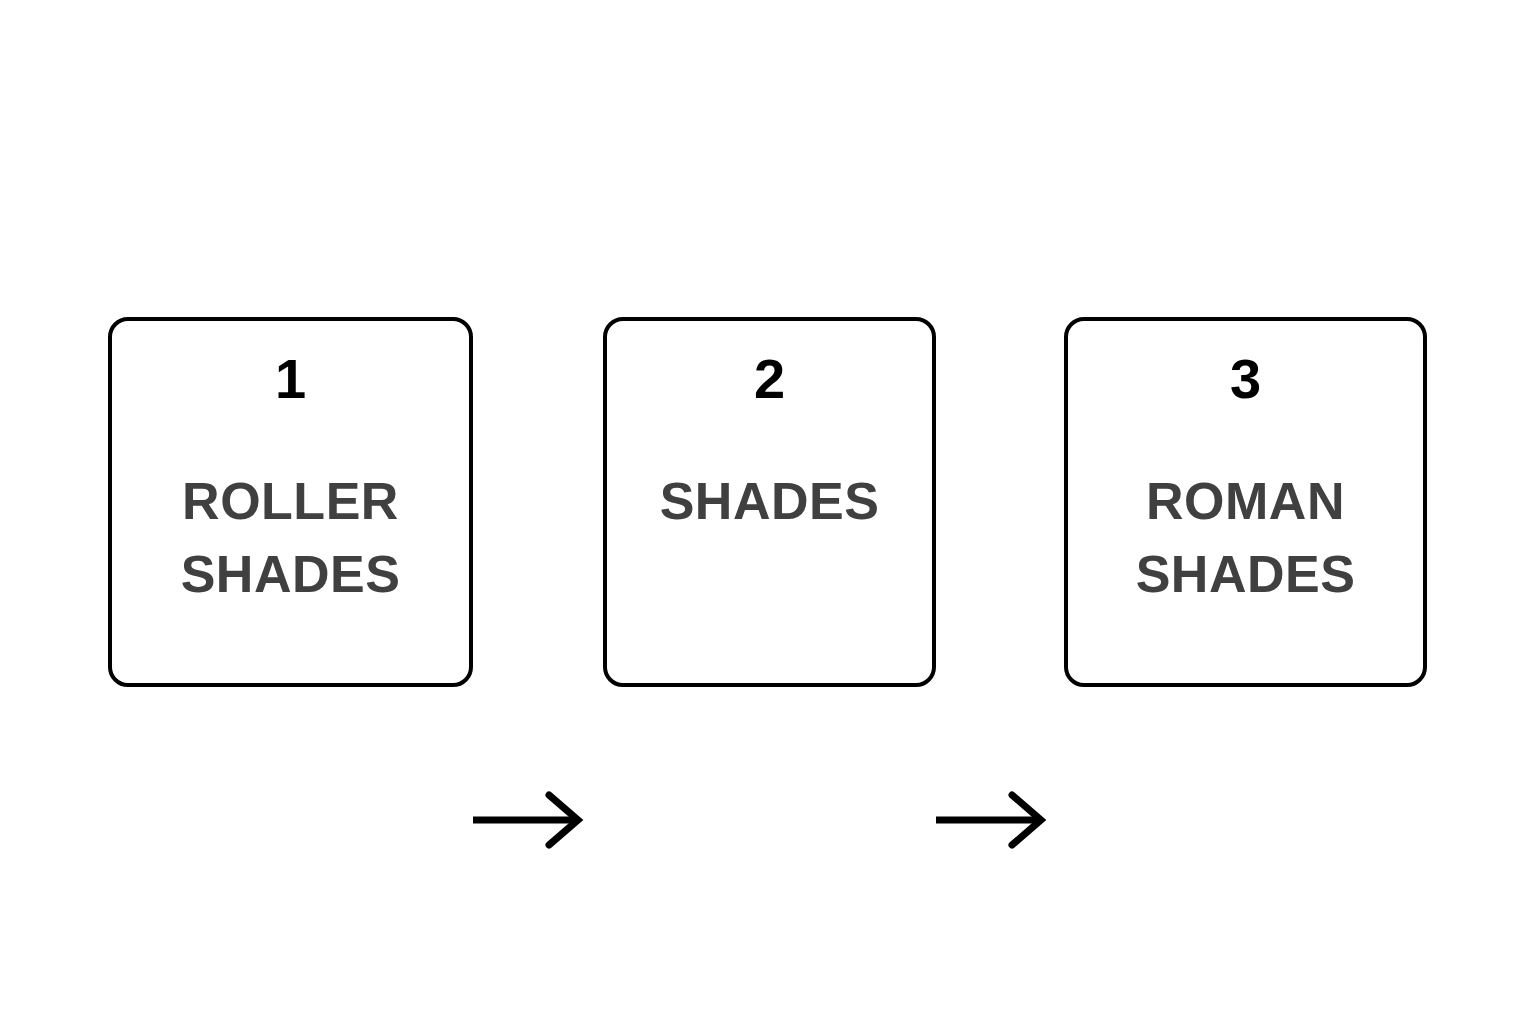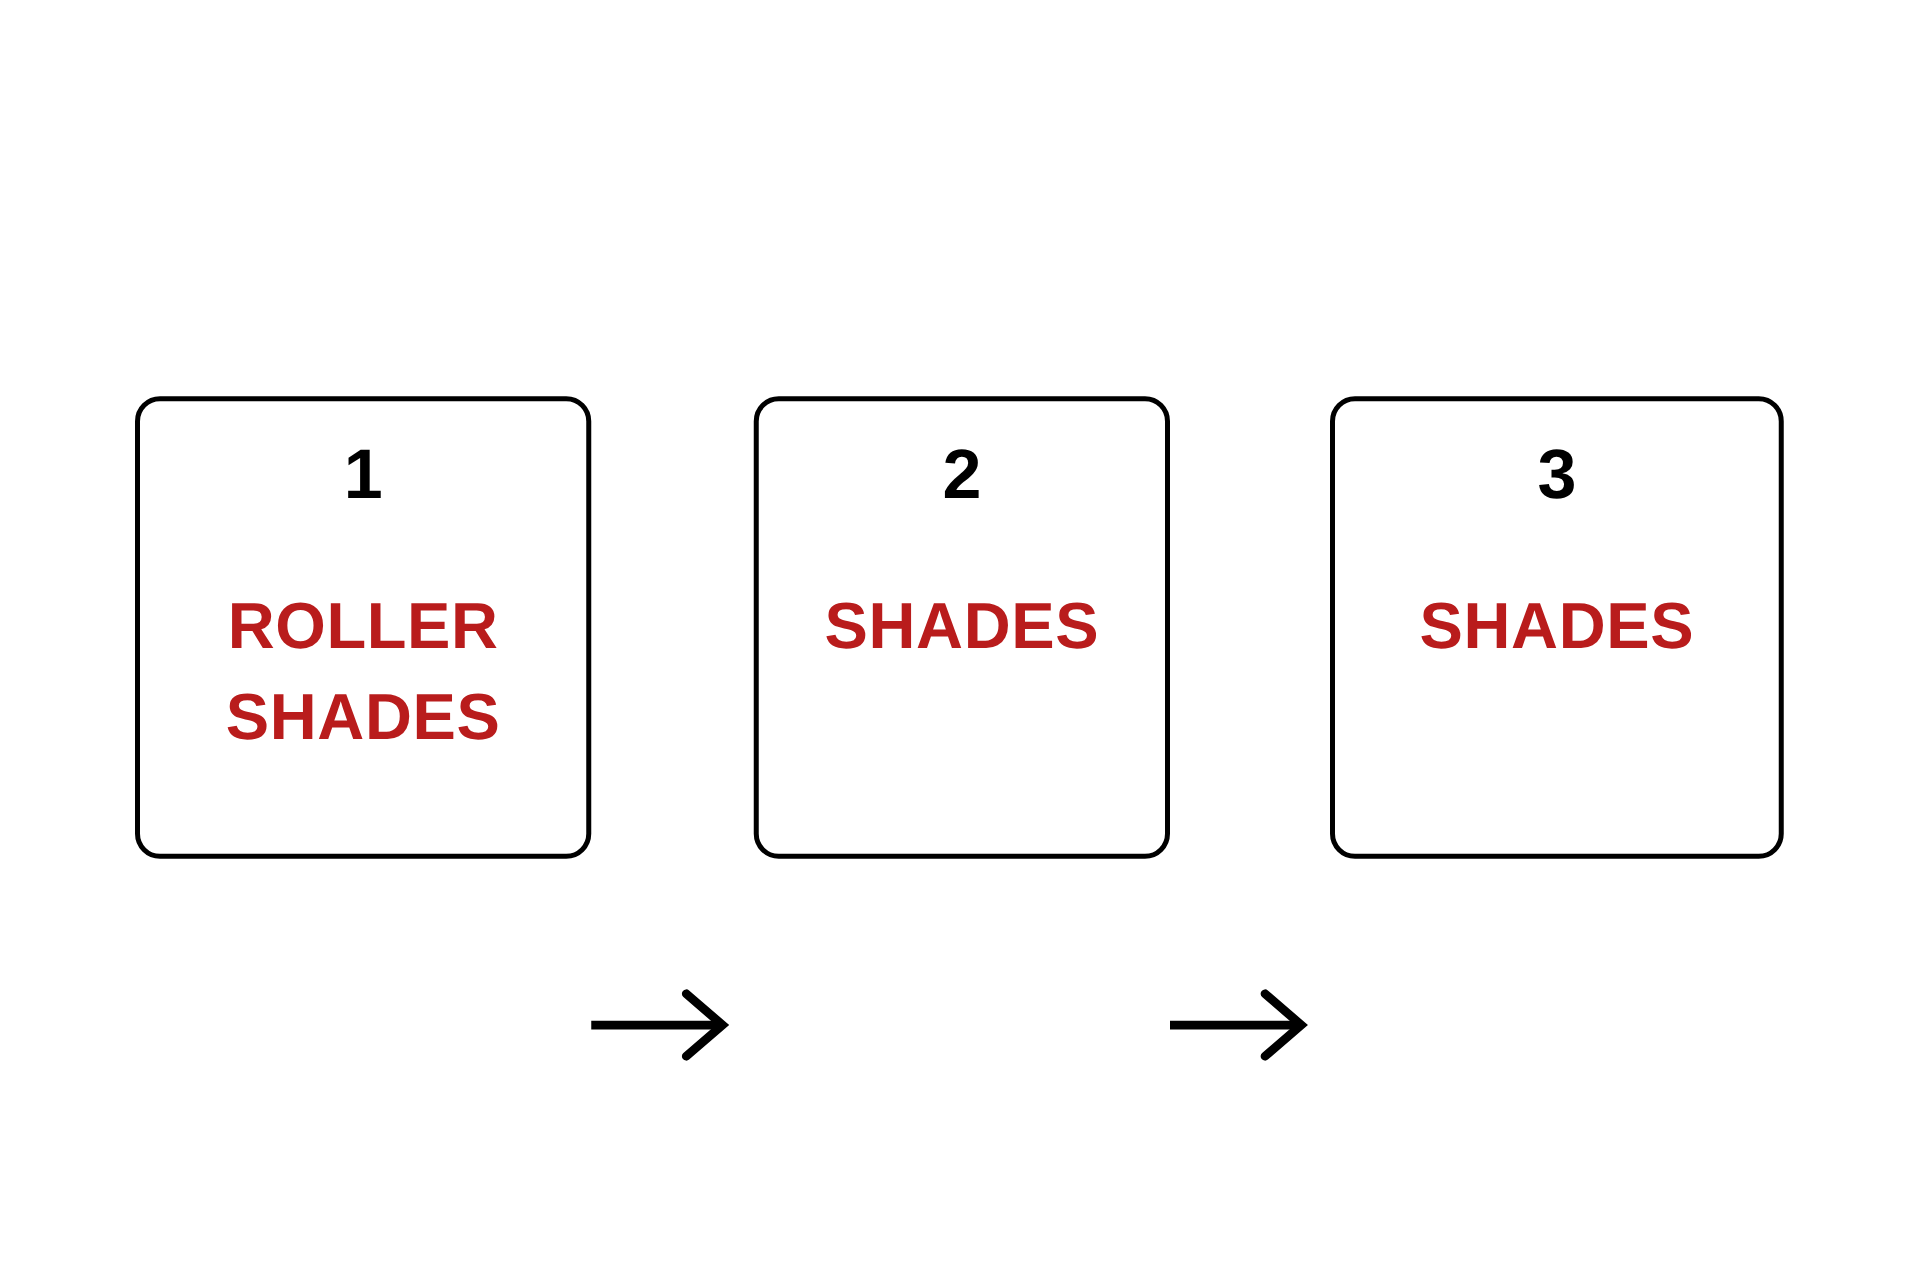--- a/index.html
+++ b/index.html
@@ -55,21 +55,21 @@
     line-height: 1;
     color: #000000;
     letter-spacing: 0px;
   }
   .step-label {
     position: absolute;
     top: 144px;
     left: -20px;
     width: calc(100% + 40px);
     text-align: center;
-    color: #b91c1c;
+    color: #404040;
     font-size: 52px;
     font-weight: bold;
     line-height: 73px;
     letter-spacing: 0.5px;
     white-space: nowrap;
   }
   .step-label .label-line {
     display: block;
   }
 
@@ -119,18 +119,19 @@
     <div class="connector connector-2">
       <svg viewBox="0 0 128 370" preserveAspectRatio="none">
         <line x1="0" y1="186" x2="100" y2="186" stroke="#000000" stroke-width="7" stroke-linecap="butt"></line>
         <polyline points="76,161 105,186 76,211" fill="none" stroke="#000000" stroke-width="7" stroke-linecap="round" stroke-linejoin="miter"></polyline>
       </svg>
     </div>
 
     <div class="step-box step-box-3">
       <div class="step-number">3</div>
       <div class="step-label">
+        <span class="label-line">ROMAN</span>
         <span class="label-line">SHADES</span>
       </div>
     </div>
 
   </div>
 </div>
 
 </body></html>

